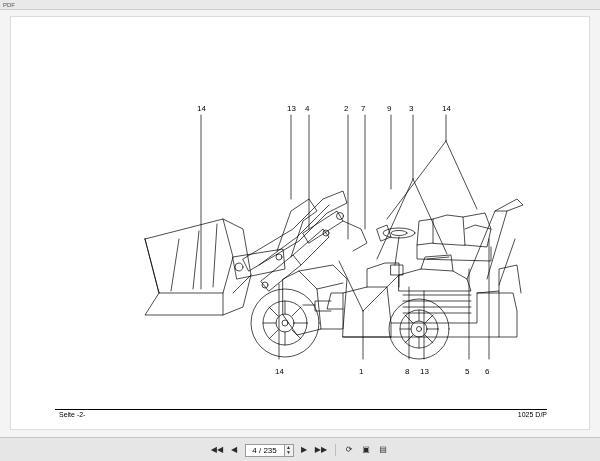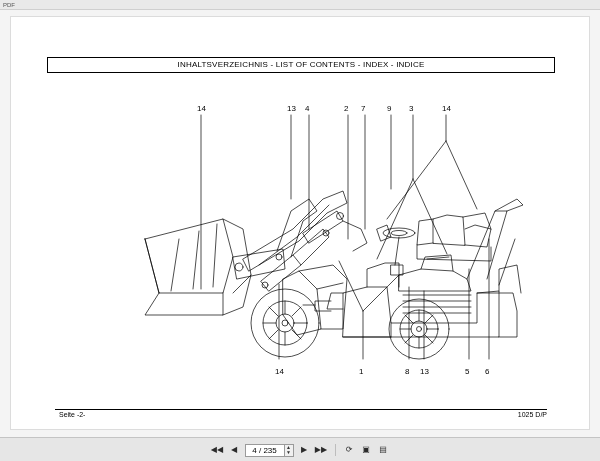--- a/index.html
+++ b/index.html
@@ -183,21 +183,20 @@
 
 <div id="app">
 
   <div class="topbar">
     <span>PDF</span>
   </div>
 
   <div class="viewport">
     <div class="page">
 
-      <div class="title-box">INHALTSVERZEICHNIS - LIST OF CONTENTS - INDEX - INDICE</div>
 
       <div class="drawing">
         <svg width="508" height="320" viewBox="0 0 508 320" xmlns="http://www.w3.org/2000/svg">
           <g fill="none" stroke="#000" stroke-width="0.7" stroke-linecap="round" stroke-linejoin="round">
 
             <line x1="154" y1="36" x2="154" y2="210"></line>
             <line x1="244" y1="36" x2="244" y2="120"></line>
             <line x1="262" y1="36" x2="262" y2="150"></line>
             <line x1="301" y1="36" x2="301" y2="160"></line>
             <line x1="318" y1="36" x2="318" y2="150"></line>

